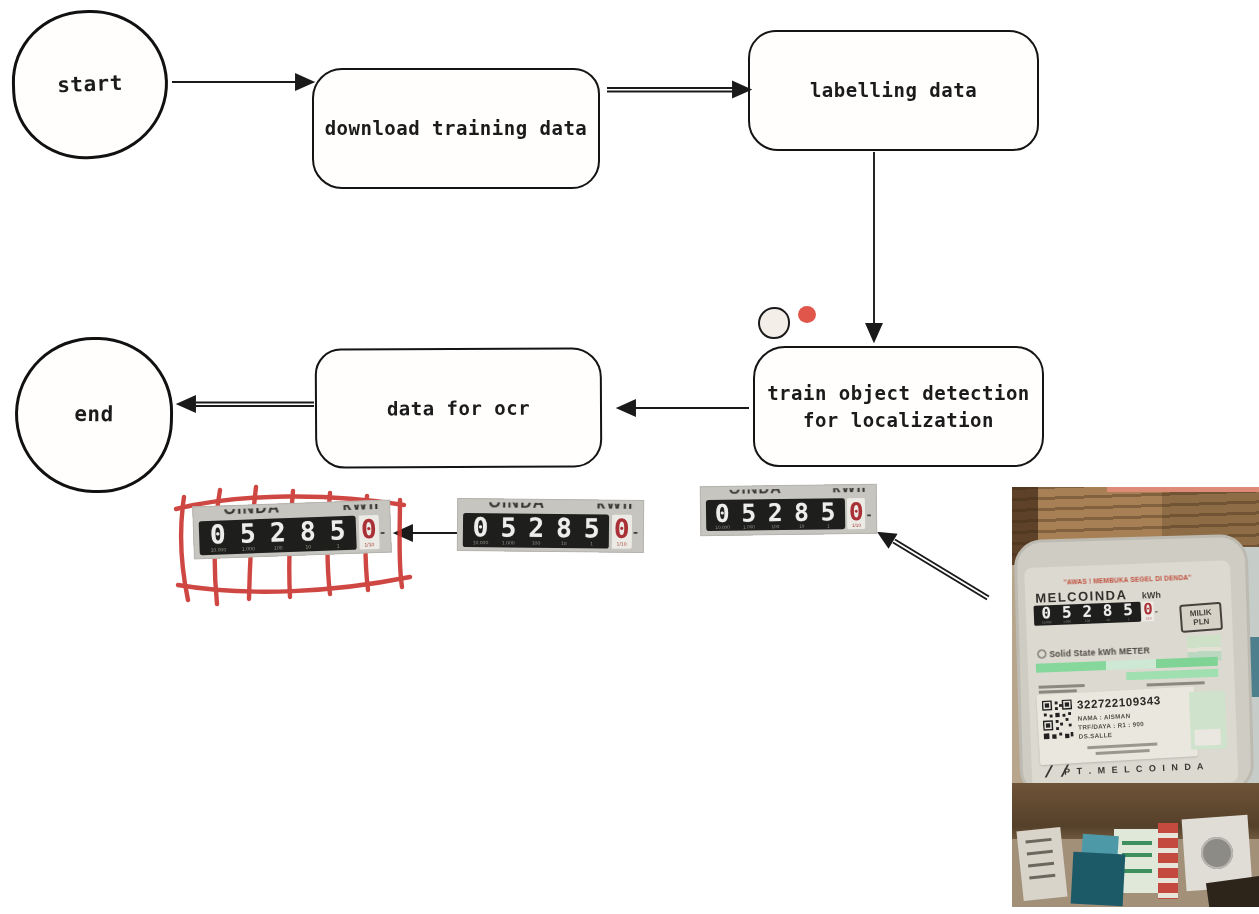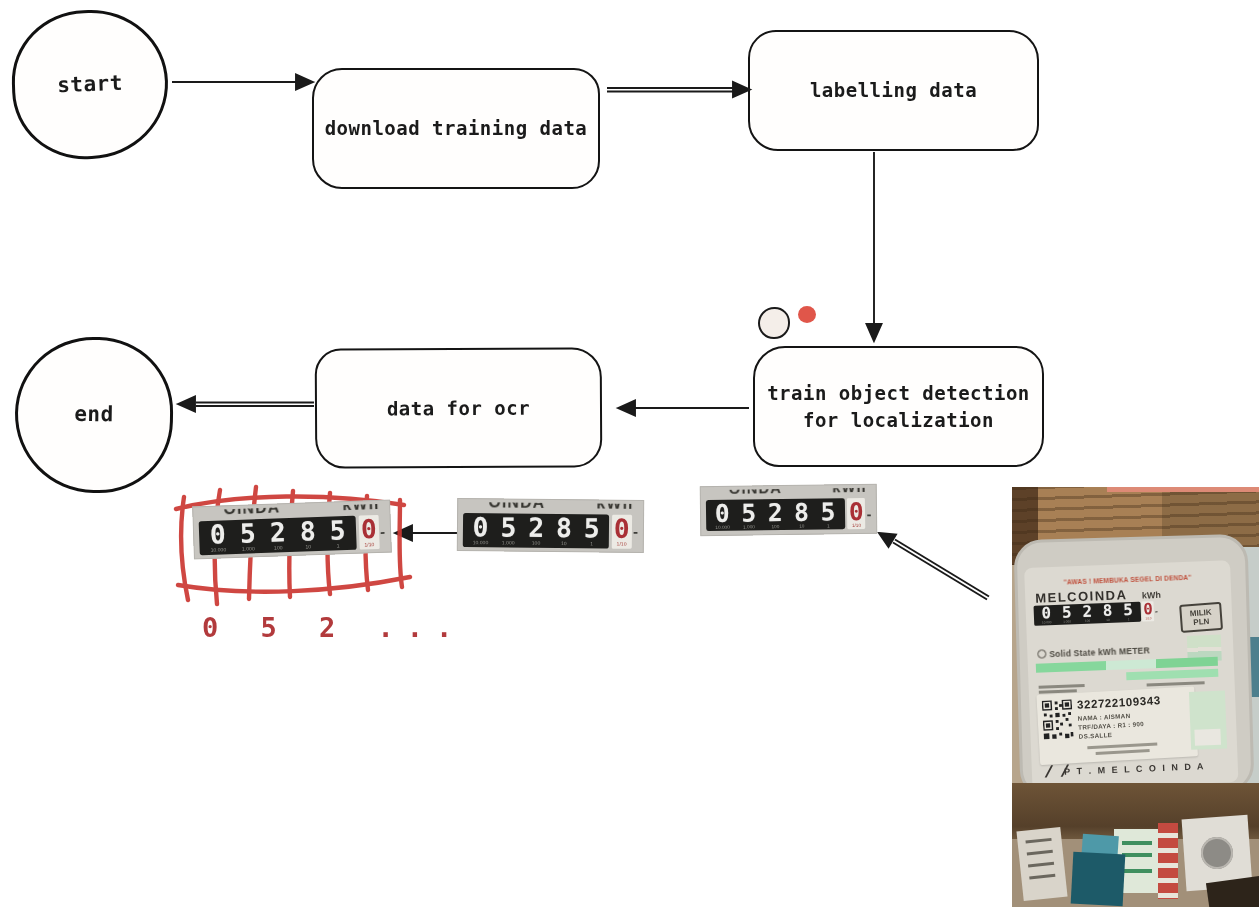--- a/index.html
+++ b/index.html
@@ -198,21 +198,20 @@
       <path d="M184,497 C179,530 180,562 188,600"></path>
       <path d="M220,490 C214,525 213,562 217,604"></path>
       <path d="M256,487 C252,520 250,558 249,599"></path>
       <path d="M293,491 C290,526 288,560 290,597"></path>
       <path d="M330,493 C327,528 326,560 330,594"></path>
       <path d="M367,496 C365,528 364,558 368,590"></path>
       <path d="M400,500 C400,530 398,560 402,587"></path>
     </g>
   </svg>
 
-  <div class="ocr-output">0 5 2 ...</div>
 
   <div class="strip strip-grid">
     <div class="strip-header">
         <div class="hrow">
       <span>OINDA</span>
       <span>kWh</span>
     </div>
       </div>
     <div class="strip-body">
       <div class="digit-cells">

